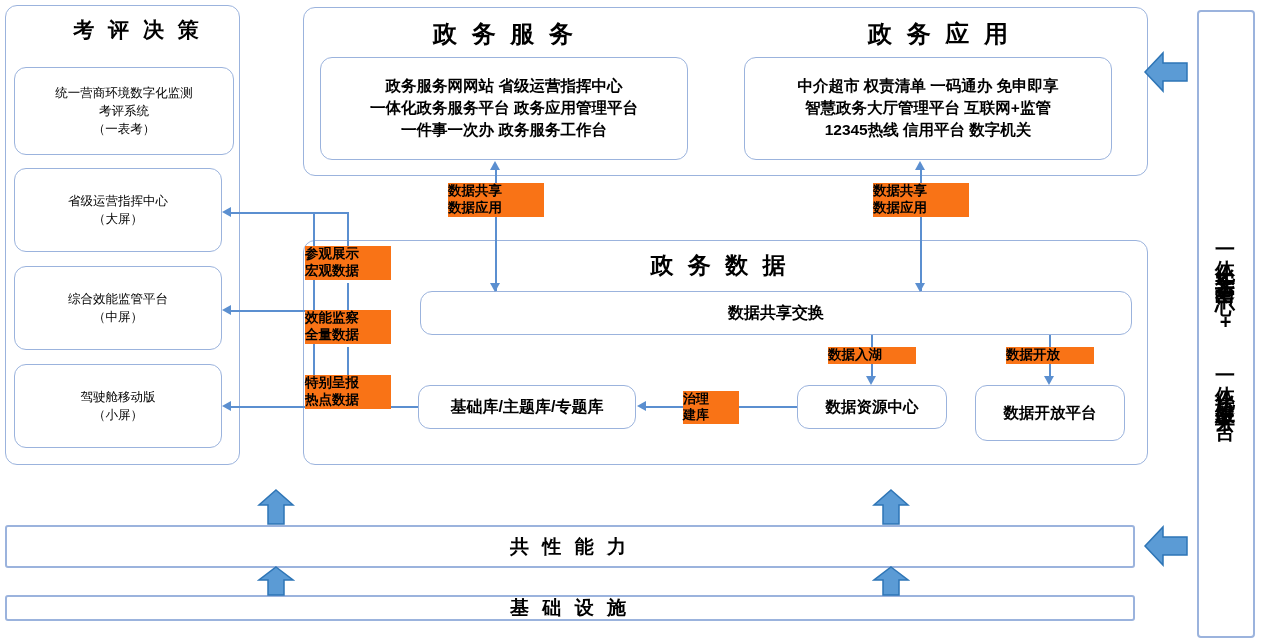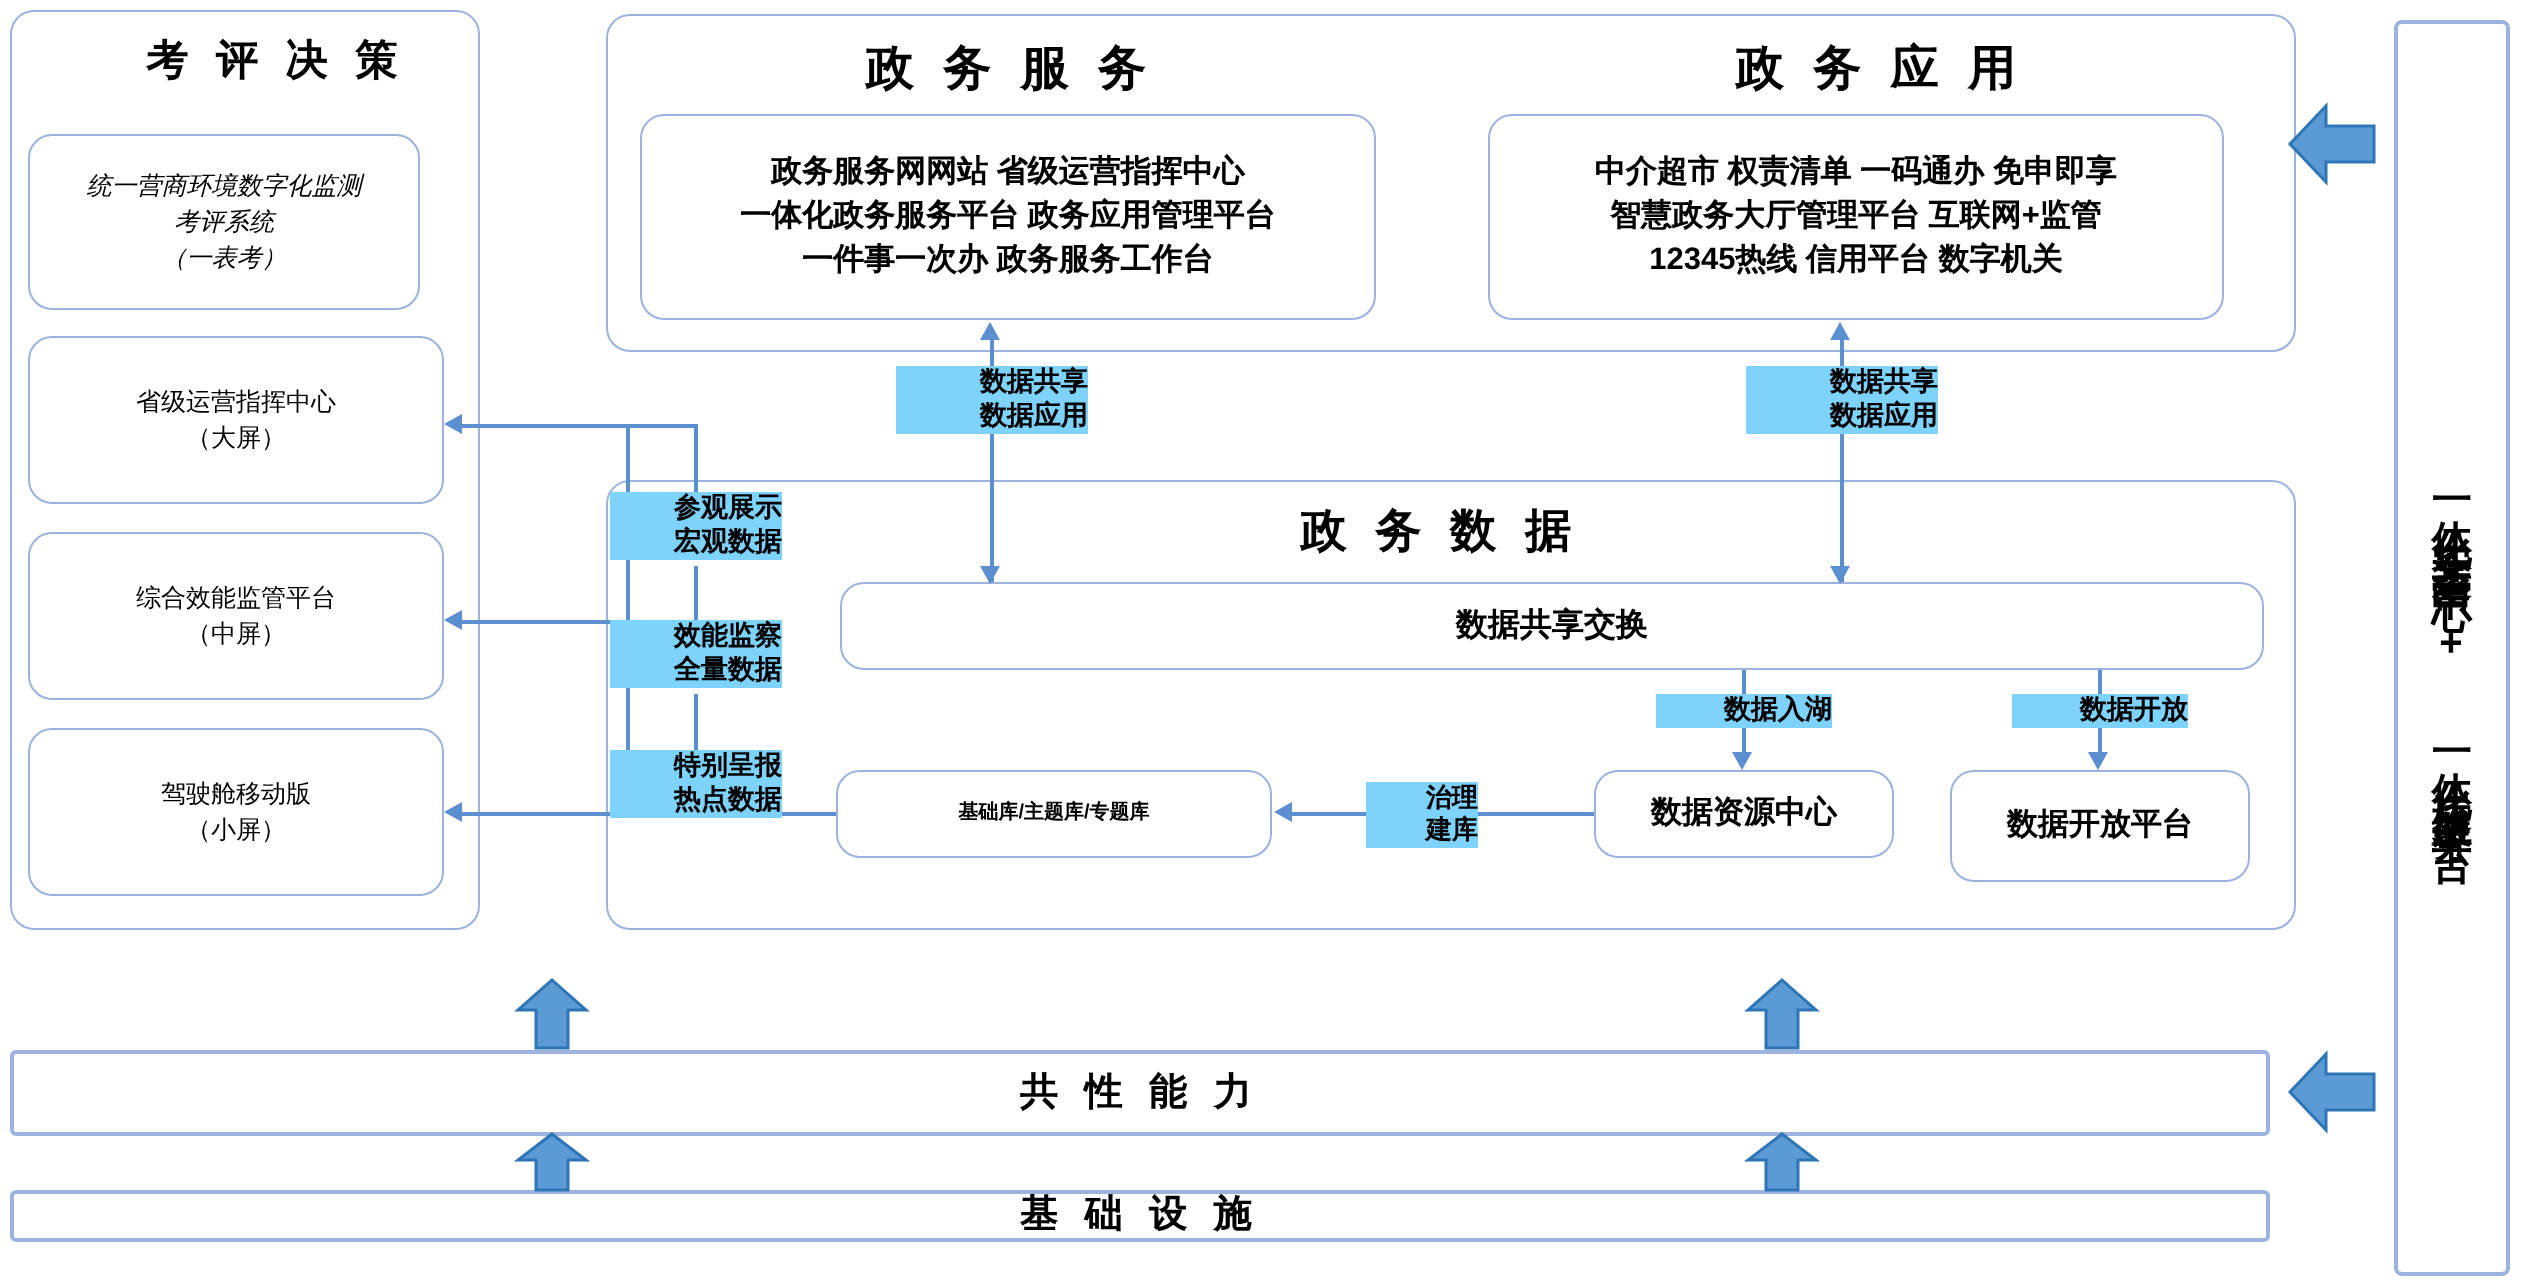--- a/index.html
+++ b/index.html
@@ -44,26 +44,26 @@
   .lnv{width:1.6px;}
   .lnh{height:1.6px;}
 
   .head{position:absolute;width:0;height:0;}
   .head.down{border-left:5.5px solid transparent;border-right:5.5px solid transparent;border-top:9px solid #5b8fd0;}
   .head.up{border-left:5.5px solid transparent;border-right:5.5px solid transparent;border-bottom:9px solid #5b8fd0;}
   .head.left{border-top:5.5px solid transparent;border-bottom:5.5px solid transparent;border-right:9px solid #5b8fd0;}
 
   .edgelabel{
     position:absolute;
-    text-align:right;
+    text-align:left;
     font-weight:bold;
     color:#000;
     line-height:1.25;
     white-space:nowrap;
-    background:#7dd3fc;
+    background:#f97316;
   }
 
   
   .fatarrow{position:absolute;}
   .fatarrow svg{display:block;}
 
   
   .vtext{
     position:absolute;
     left:0;right:0;top:0;bottom:0;
@@ -77,21 +77,21 @@
 </style>
 </head>
 <body>
 
 <div id="stage">
 
   <div class="panel" style="left:5px;top:5px;width:235px;height:460px;">
   </div>
   <div class="ptitle" style="left:5px;width:266px;top:16px;font-size:21px;">考 评 决 策</div>
 
-  <div class="panel" style="left:14px;top:67px;width:196px;height:88px;font-style:italic;">
+  <div class="panel" style="left:14px;top:67px;width:220px;height:88px;">
     <div class="boxtext norm" style="font-size:12.5px;">
       <span>统一营商环境数字化监测</span><br>
       <span>考评系统</span><br>
       <span>（一表考）</span>
     </div>
   </div>
 
   <div class="panel" style="left:14px;top:168px;width:208px;height:84px;">
     <div class="boxtext norm" style="font-size:12.5px;">
       <span>省级运营指挥中心</span><br>
@@ -134,21 +134,21 @@
   </div>
 
   <div class="panel" style="left:303px;top:240px;width:845px;height:225px;"></div>
   <div class="ptitle" style="left:420px;width:600px;top:250px;font-size:23px;">政 务 数 据</div>
 
   <div class="panel" style="left:420px;top:291px;width:712px;height:44px;">
     <div class="boxtext" style="font-size:16px;">数据共享交换</div>
   </div>
 
   <div class="panel" style="left:418px;top:385px;width:218px;height:44px;">
-    <div class="boxtext" style="font-size:10px;">基础库/主题库/专题库</div>
+    <div class="boxtext" style="font-size:16px;">基础库/主题库/专题库</div>
   </div>
 
   <div class="panel" style="left:797px;top:385px;width:150px;height:44px;">
     <div class="boxtext" style="font-size:15.5px;">数据资源中心</div>
   </div>
 
   <div class="panel" style="left:975px;top:385px;width:150px;height:56px;">
     <div class="boxtext" style="font-size:15.5px;">数据开放平台</div>
   </div>
 

